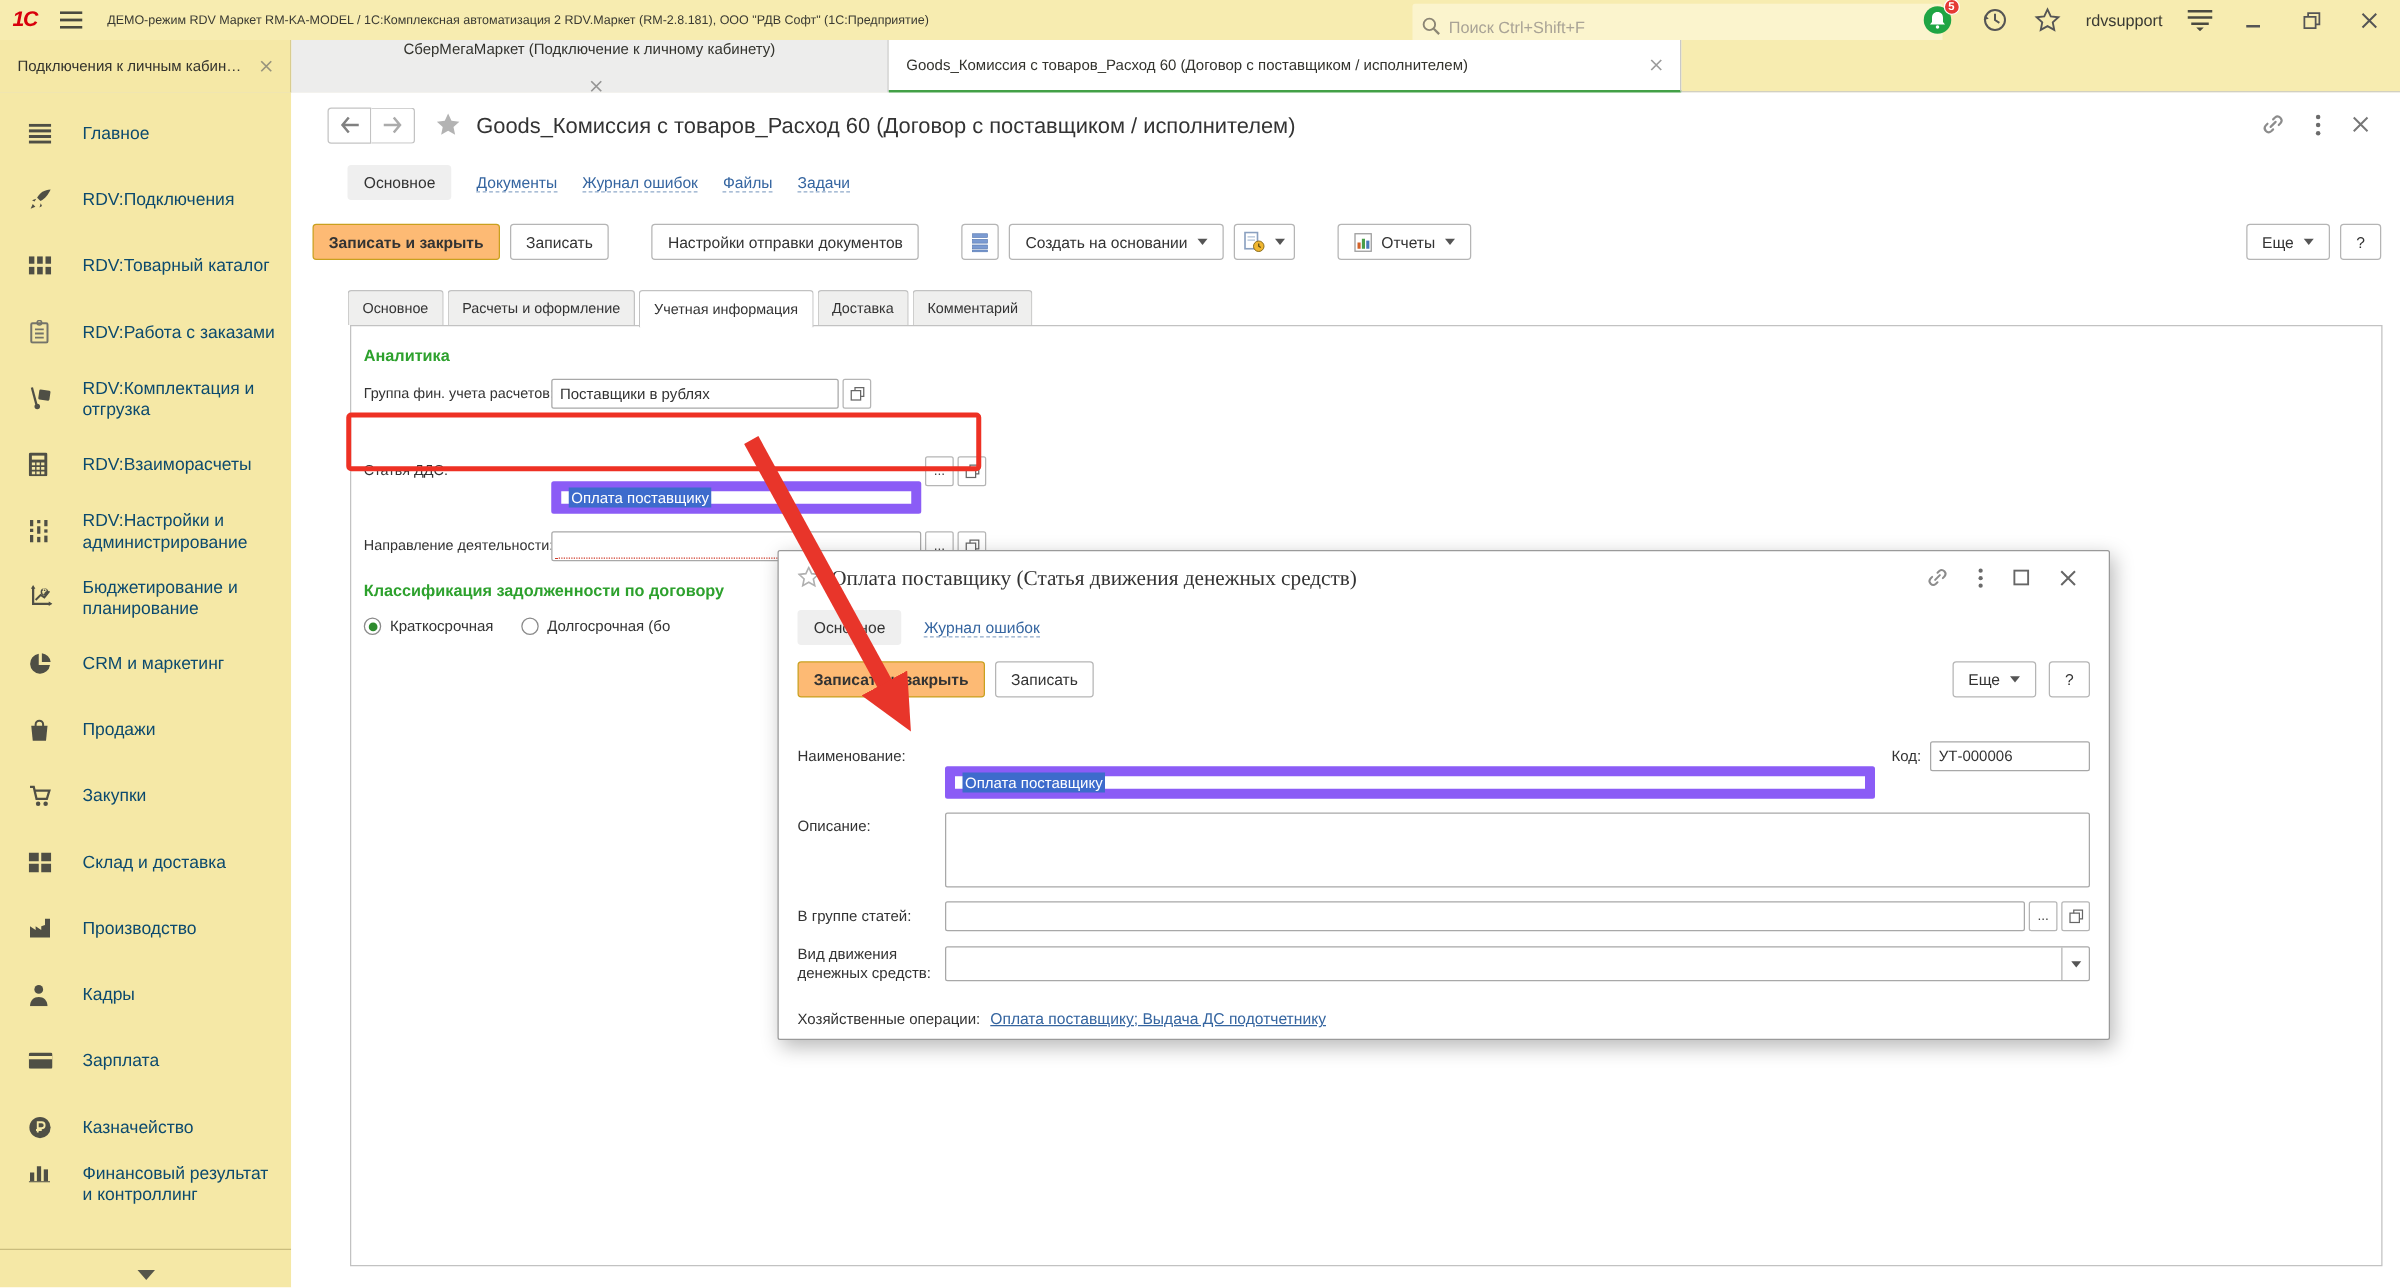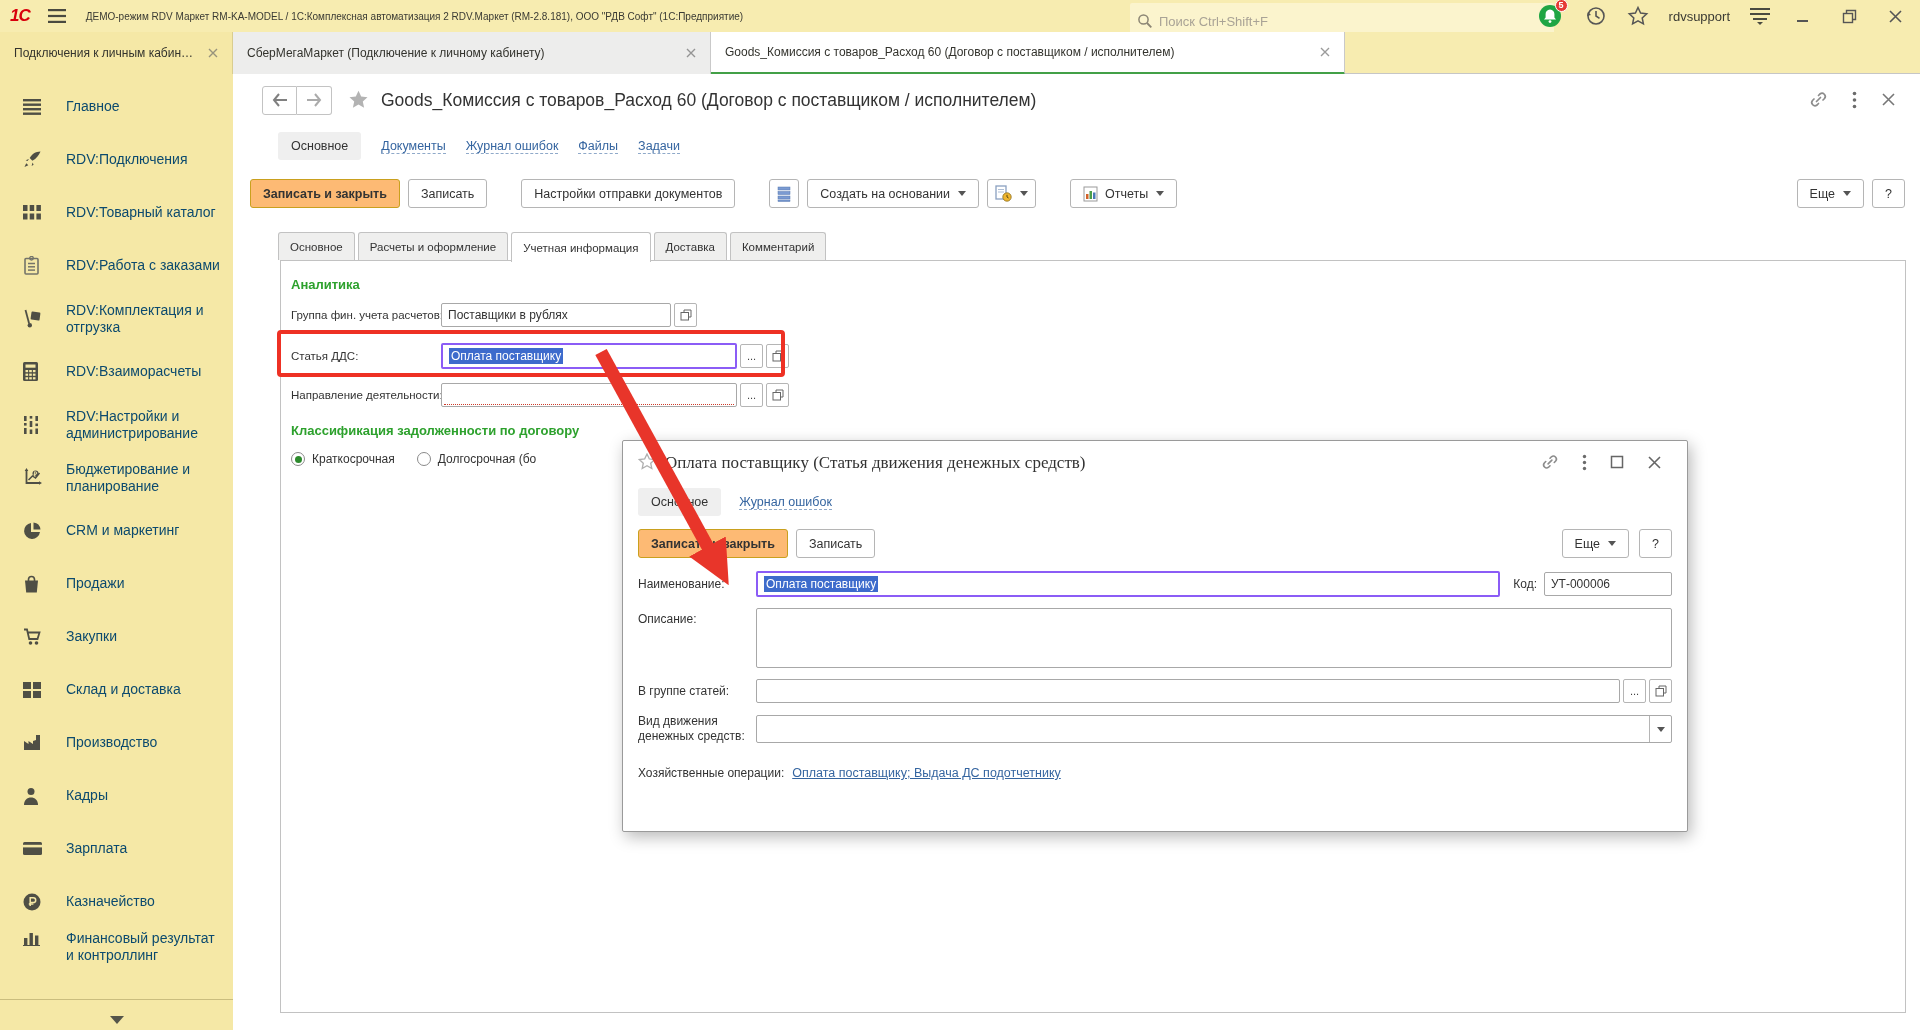--- a/index.html
+++ b/index.html
@@ -20,21 +20,21 @@
   .tb-badge { position:absolute; right:-3px; top:-3px; min-width:13px; height:13px; background:#e53935; border:1px solid #fff; border-radius:8px; color:#fff; font-size:9px; font-weight:bold; text-align:center; line-height:11px; padding:0 2px; }
   .tb-user { font-size:13px; color:#3a3a33; }
   .winbtn { width:26px; height:22px; display:flex; align-items:center; justify-content:center; }
 
   
   .tabbar { position:absolute; left:0; top:32px; width:1920px; height:42px; background:#f7ecb0; border-bottom:1px solid #c6c6c6; display:flex; }
   .wtab { height:42px; display:flex; align-items:center; justify-content:space-between; padding:0 14px; font-size:12px; color:#33332d; white-space:nowrap; overflow:hidden; }
   .wtab .lbl { overflow:hidden; text-overflow:ellipsis; }
   .wtab-x { margin-left:10px; flex:none; opacity:.65; }
   .wtab1 { width:233px; background:#f5e8a6; border-right:1px solid #d9cd8f; }
-  .wtab2 { width:478px; background:#ededec; border-right:1px solid #c9c9c9; }
+  .wtab2 { width:478px; background:#ededec; border-right:1px solid #c9c9c9;flex-direction:column; }
   .wtab3 { width:634px; background:#fff; border-right:1px solid #c9c9c9; border-bottom:3px solid #43a047; height:43px; margin-bottom:-1px; }
 
   
   .sidebar { position:absolute; left:0; top:74px; width:233px; height:956px; background:#f5e8a6; overflow:hidden; }
   .sb-items { padding-top:6px; }
   .sb-item { min-height:53px; display:flex; align-items:center; padding-left:23px; cursor:pointer; }
   .sb-item.clip { min-height:44px; height:44px; overflow:hidden; align-items:flex-start; padding-top:2px; }
   .sb-ico { width:22px; flex:none; }
   .sb-lbl { margin-left:21px; font-size:14px; color:#0c4a6e; line-height:17px; width:160px; }
   .sb-divider { position:absolute; left:0; bottom:30px; width:100%; height:1px; background:#cabd7e; }
@@ -71,21 +71,21 @@
   
   .ftabs { position:absolute; left:45px; top:158px; display:flex; z-index:2; }
   .ftab { height:28px; padding:0 11px; display:flex; align-items:center; background:#efefee; border:1px solid #c2c2c2; border-bottom:none; border-radius:3px 3px 0 0; margin-right:3px; font-size:11.5px; color:#333; cursor:pointer; white-space:nowrap; }
   .ftab.active { background:#fff; height:30px; margin-bottom:-2px; position:relative; z-index:3; }
   .panel { position:absolute; left:47px; top:186px; width:1626px; height:753px; border:1px solid #c2c2c2; background:#fff; padding:12px 0 0 10px; }
 
   .sect { color:#2da12d; font-weight:bold; font-size:13px; margin:4px 0 11px 0; }
   .frow { display:flex; align-items:center; margin-bottom:10px; }
   .flabel { width:150px; flex:none; font-size:11.5px; color:#333; white-space:nowrap; overflow:hidden; }
   .fld { height:24px; border:1px solid #a8a8a8; border-radius:2px; background:#fff; display:flex; align-items:center; padding:0 6px; font-size:12px; position:relative; }
-  .fld-focus { border:2px solid #8b5cf6; height:26px; }
+  .fld-focus { border:8px solid #8b5cf6; height:26px;margin-top:42px; }
   .selected-text { background:#3d6bcc; color:#fff; padding:1px 2px; }
   .mini-btn { height:24px; min-width:23px; margin-left:3px; background:#fff; border:1px solid #b5b5b5; border-radius:2px; display:flex; align-items:center; justify-content:center; font-size:11px; color:#444; cursor:pointer; }
   .req-underline { position:absolute; left:2px; right:2px; bottom:1px; border-bottom:1px dotted #cf3b2a; }
 
   .radio-row { display:flex; align-items:center; gap:22px; margin-top:14px; }
   .radio { display:flex; align-items:center; gap:7px; cursor:pointer; }
   .rdot { width:14px; height:14px; border:1px solid #8a8a8a; border-radius:50%; background:#fff; display:flex; align-items:center; justify-content:center; }
   .rdot.on::after { content:""; width:7px; height:7px; border-radius:50%; background:#2d8a2d; }
   .rlbl { font-size:12px; color:#333; white-space:nowrap; }
 

